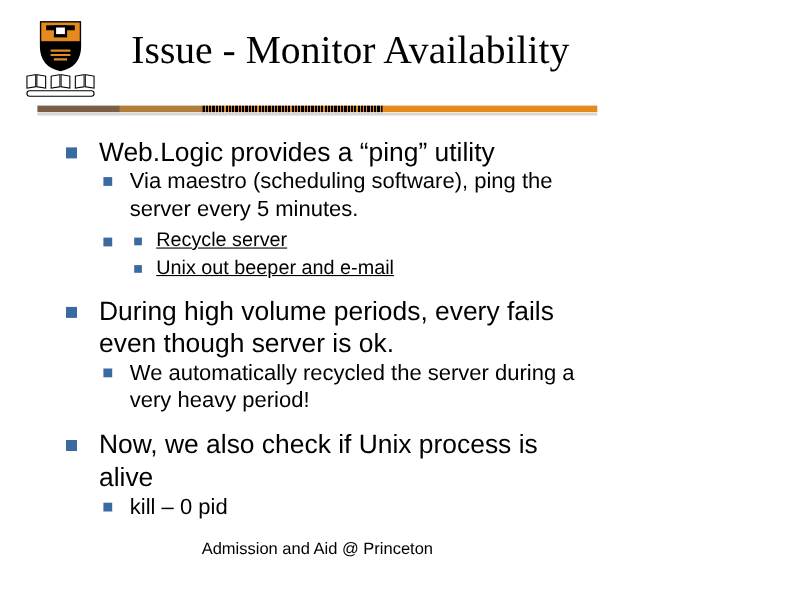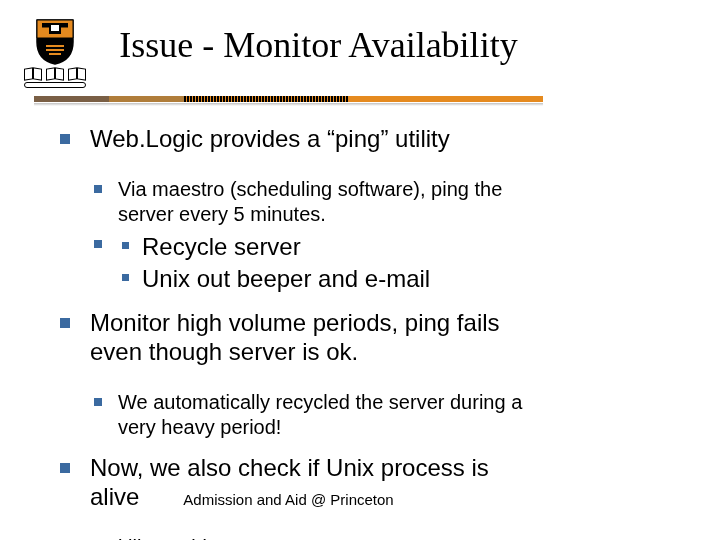--- a/index.html
+++ b/index.html
@@ -76,21 +76,21 @@
     position: absolute;
     left: 0;
     top: 0.42em;
     width: 10px;
     height: 10px;
     background: #3b6aa0;
   }
 
   
   .lvl2 {
-    margin-top: 24px;
+    margin-top: 0;
   }
   .lvl2 > li {
     padding-left: 28px;
     margin-bottom: 6px;
     font-size: 20px;
   }
   .lvl2 > li::before {
     content: "";
     position: absolute;
     left: 4px;
@@ -100,21 +100,22 @@
     background: #3b6aa0;
   }
 
   
   .lvl3 {
     margin-top: 4px;
   }
   .lvl3 > li {
     padding-left: 24px;
     margin-bottom: 3px;
-    font-size: 24px;
+    font-size: 18px;
+    text-decoration: underline;
   }
   .lvl3 > li::before {
     content: "";
     position: absolute;
     left: 4px;
     top: 0.42em;
     width: 7px;
     height: 7px;
     background: #3b6aa0;
   }
@@ -223,21 +224,21 @@
               </li>
               <li>
                 <span>Unix out beeper and e-mail</span>
               </li>
             </ul>
           </li>
         </ul>
       </li>
 
       <li>
-        <span>Monitor high volume periods, ping fails even though server is ok.</span>
+        <span>During high volume periods, every fails even though server is ok.</span>
         <ul class="lvl2">
           <li>
             <span>We automatically recycled the server during a very heavy period!</span>
           </li>
         </ul>
       </li>
 
       <li>
         <span>Now, we also check if Unix process is alive</span>
         <ul class="lvl2">

